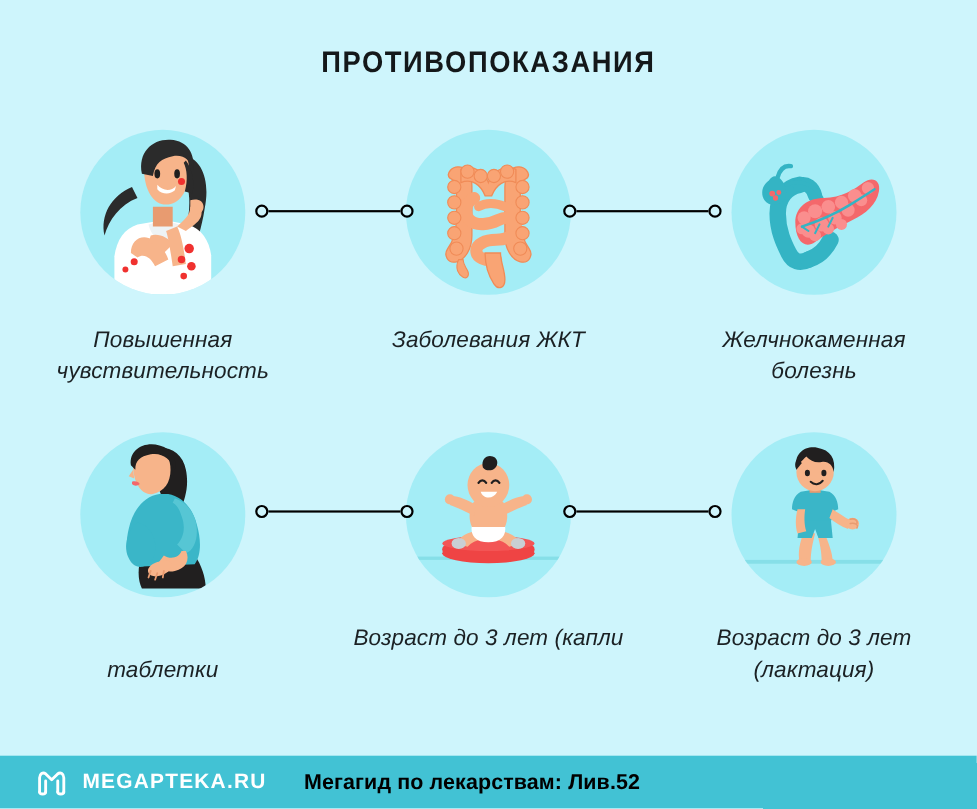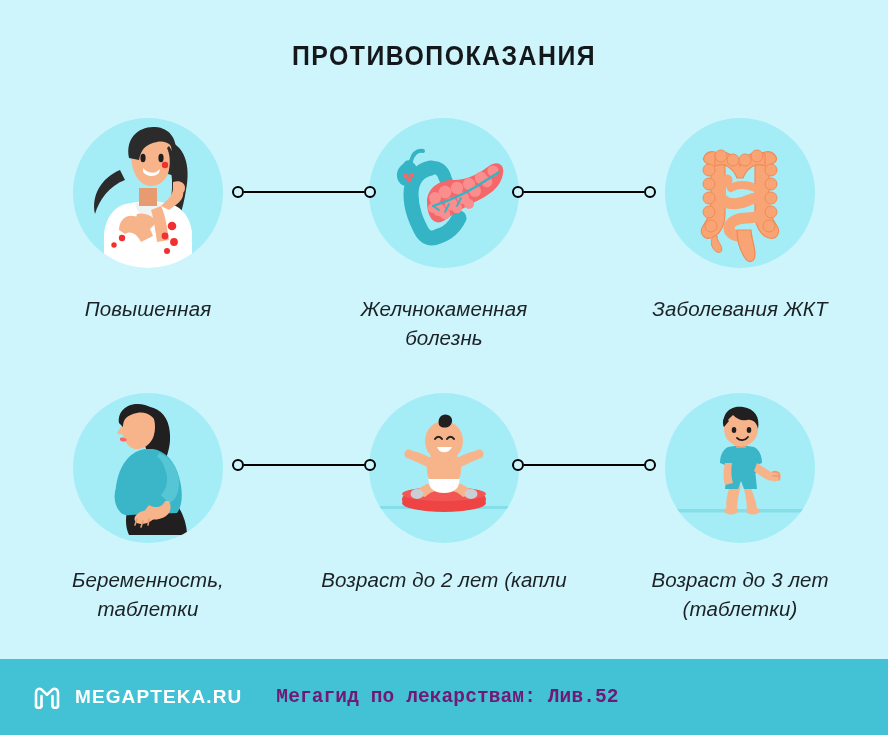--- a/index.html
+++ b/index.html
@@ -87,39 +87,39 @@
   }
   .c1 { left: 232px; top: 185px; width: 144px; }
   .c2 { left: 512px; top: 185px; width: 144px; }
   .c3 { left: 232px; top: 458px; width: 144px; }
   .c4 { left: 512px; top: 458px; width: 144px; }
 
   
   .footer {
     position: absolute;
     left: 0; bottom: 0;
-    width: 888px; height: 76px;
+    width: 888px; height: 48px;
     background: #42c2d4;
     display: flex;
     align-items: center;
     padding-left: 32px;
   }
   .logo-mark { width: 30px; height: 30px; flex: none; }
   .logo-text {
     margin-left: 13px;
     color: #fff;
     font-family: "Liberation Sans Narrow", "Liberation Sans", sans-serif;
     font-weight: 700;
     font-size: 19px;
     letter-spacing: 1.1px;
   }
   .footer-caption {
     margin-left: 34px;
-    color: #701a75;
-    font-family: Liberation Mono, monospace;
+    color: #000000;
+    font-family: Liberation Sans, sans-serif;
     font-weight: 700;
     font-size: 19.5px;
     letter-spacing: 0.1px;
   }
 
   svg { display: block; }
 </style>
 </head>
 <body>
 
@@ -165,20 +165,61 @@
           <circle cx="92" cy="118" r="3.4" fill="#f0312f"></circle>
           <circle cx="101" cy="124" r="3.9" fill="#f0312f"></circle>
           <circle cx="94" cy="133" r="3.0" fill="#f0312f"></circle>
 
           <circle cx="49" cy="120" r="3.2" fill="#f0312f"></circle>
           <circle cx="41" cy="127" r="2.7" fill="#f0312f"></circle>
         </svg>
       </div>
       <div class="label">
         <span>Повышенная</span><br>
+        <span>чувствительность</span>
+      </div>
+    </div>
+
+    <div class="cell">
+      <div class="circle">
+        <svg viewBox="0 0 150 150" width="150" height="150" aria-hidden="true">
+          <g fill="#f9a474" stroke="#f08b57" stroke-width="1.2">
+
+            <path d="M40 44 C36 40 42 32 50 34 C58 36 60 44 60 52 L60 96 C60 108 54 118 46 120 C38 122 34 114 38 108 C44 100 46 92 46 80 L46 56 C46 48 44 46 40 44 Z"></path>
+            <path d="M110 44 C114 40 108 32 100 34 C92 36 90 44 90 52 L90 96 C90 108 96 118 104 120 C112 122 116 114 112 108 C106 100 104 92 104 80 L104 56 C104 48 106 46 110 44 Z"></path>
+            <path d="M50 36 C62 30 72 40 75 48 C78 40 88 30 100 36 L100 48 C90 44 82 50 78 60 L72 60 C68 50 60 44 50 48 Z"></path>
+
+            <path d="M62 62 C54 66 52 76 58 82 C64 88 76 86 84 82 C92 78 100 80 100 88 C100 96 92 100 82 100 C72 100 64 104 64 110 C64 116 72 120 82 118" fill="none" stroke="#f9a474" stroke-width="11" stroke-linecap="round"></path>
+            <path d="M66 70 C72 66 82 66 90 70 C96 73 100 72 100 68" fill="none" stroke="#f9a474" stroke-width="8" stroke-linecap="round"></path>
+
+            <path d="M72 112 C72 124 76 134 80 140 C84 146 90 144 90 136 C90 128 86 120 86 112 Z"></path>
+
+            <path d="M48 118 C44 126 48 132 52 134 C56 136 58 132 56 128 C54 124 52 122 52 118 Z" stroke-width="1"></path>
+          </g>
+
+          <g fill="#f9a474" stroke="#f08b57" stroke-width="1">
+            <circle cx="44" cy="52" r="6"></circle>
+              <circle cx="44" cy="66" r="6"></circle>
+            <circle cx="44" cy="80" r="6"></circle>
+              <circle cx="44" cy="94" r="6"></circle>
+            <circle cx="46" cy="108" r="6"></circle>
+            <circle cx="106" cy="52" r="6"></circle>
+              <circle cx="106" cy="66" r="6"></circle>
+            <circle cx="106" cy="80" r="6"></circle>
+              <circle cx="106" cy="94" r="6"></circle>
+            <circle cx="104" cy="108" r="6"></circle>
+            <circle cx="56" cy="38" r="6"></circle>
+              <circle cx="68" cy="42" r="6"></circle>
+            <circle cx="80" cy="42" r="6"></circle>
+              <circle cx="92" cy="38" r="6"></circle>
+          </g>
+        </svg>
+      </div>
+      <div class="label">
+        <span>Заболевания ЖКТ</span>
       </div>
     </div>
 
     <div class="cell">
       <div class="circle">
         <svg viewBox="0 0 150 150" width="150" height="150" aria-hidden="true">
 
           <path d="M62 50 C50 52 42 62 42 76 C42 92 48 104 52 112 C56 120 62 122 70 118" stroke="#34b4c4" stroke-width="15" fill="none" stroke-linecap="round"></path>
           <path d="M70 118 C80 115 86 108 90 100" stroke="#34b4c4" stroke-width="15" fill="none" stroke-linecap="round"></path>
           <path d="M62 50 C68 48 74 52 76 60" stroke="#34b4c4" stroke-width="13" fill="none" stroke-linecap="round"></path>
@@ -215,60 +256,20 @@
 
           <path d="M64 88 C76 84 92 78 108 68 C116 63 124 58 130 54" stroke="#34b4c4" stroke-width="2.2" fill="none" stroke-linecap="round"></path>
           <path d="M70 92 L64 88 M80 86 L76 94 M92 80 L88 88" stroke="#34b4c4" stroke-width="1.8" stroke-linecap="round"></path>
         </svg>
       </div>
       <div class="label">
         <span>Желчнокаменная</span><br>
         <span>болезнь</span>
       </div>
     </div>
-
-    <div class="cell">
-      <div class="circle">
-        <svg viewBox="0 0 150 150" width="150" height="150" aria-hidden="true">
-          <g fill="#f9a474" stroke="#f08b57" stroke-width="1.2">
-
-            <path d="M40 44 C36 40 42 32 50 34 C58 36 60 44 60 52 L60 96 C60 108 54 118 46 120 C38 122 34 114 38 108 C44 100 46 92 46 80 L46 56 C46 48 44 46 40 44 Z"></path>
-            <path d="M110 44 C114 40 108 32 100 34 C92 36 90 44 90 52 L90 96 C90 108 96 118 104 120 C112 122 116 114 112 108 C106 100 104 92 104 80 L104 56 C104 48 106 46 110 44 Z"></path>
-            <path d="M50 36 C62 30 72 40 75 48 C78 40 88 30 100 36 L100 48 C90 44 82 50 78 60 L72 60 C68 50 60 44 50 48 Z"></path>
-
-            <path d="M62 62 C54 66 52 76 58 82 C64 88 76 86 84 82 C92 78 100 80 100 88 C100 96 92 100 82 100 C72 100 64 104 64 110 C64 116 72 120 82 118" fill="none" stroke="#f9a474" stroke-width="11" stroke-linecap="round"></path>
-            <path d="M66 70 C72 66 82 66 90 70 C96 73 100 72 100 68" fill="none" stroke="#f9a474" stroke-width="8" stroke-linecap="round"></path>
-
-            <path d="M72 112 C72 124 76 134 80 140 C84 146 90 144 90 136 C90 128 86 120 86 112 Z"></path>
-
-            <path d="M48 118 C44 126 48 132 52 134 C56 136 58 132 56 128 C54 124 52 122 52 118 Z" stroke-width="1"></path>
-          </g>
-
-          <g fill="#f9a474" stroke="#f08b57" stroke-width="1">
-            <circle cx="44" cy="52" r="6"></circle>
-              <circle cx="44" cy="66" r="6"></circle>
-            <circle cx="44" cy="80" r="6"></circle>
-              <circle cx="44" cy="94" r="6"></circle>
-            <circle cx="46" cy="108" r="6"></circle>
-            <circle cx="106" cy="52" r="6"></circle>
-              <circle cx="106" cy="66" r="6"></circle>
-            <circle cx="106" cy="80" r="6"></circle>
-              <circle cx="106" cy="94" r="6"></circle>
-            <circle cx="104" cy="108" r="6"></circle>
-            <circle cx="56" cy="38" r="6"></circle>
-              <circle cx="68" cy="42" r="6"></circle>
-            <circle cx="80" cy="42" r="6"></circle>
-              <circle cx="92" cy="38" r="6"></circle>
-          </g>
-        </svg>
-      </div>
-      <div class="label">
-        <span>Заболевания ЖКТ</span>
-      </div>
-    </div>
   </div>
 
   <div class="row row-2">
 
     <div class="cell">
       <div class="circle">
         <svg viewBox="0 0 150 150" width="150" height="150" aria-hidden="true">
 
           <path d="M48 26 C66 6 92 12 96 34 C100 54 92 66 88 80 C86 90 84 96 80 100 L70 96 C74 84 76 72 74 60 C72 46 62 38 50 40 Z" fill="#211f1f"></path>
 
@@ -287,21 +288,21 @@
 
           <path d="M86 60 C98 64 106 76 106 90 C106 100 102 108 96 110 L88 102 C94 96 96 86 92 76 C90 70 88 66 84 64 Z" fill="#56c6d4"></path>
 
           <path d="M96 108 C100 116 96 124 86 126 C78 128 72 124 70 120 L76 112 C82 116 90 114 92 108 Z" fill="#f7b48a"></path>
 
           <path d="M70 118 C64 120 60 124 62 128 C64 132 72 132 78 128 C84 124 84 118 80 116 Z" fill="#f7b48a"></path>
           <path d="M64 126 L62 132 M70 128 L68 134 M76 126 L75 132" stroke="#e89b70" stroke-width="1.6" stroke-linecap="round"></path>
         </svg>
       </div>
       <div class="label">
-        <span>Беременность,</span><br>
+        <br>
         <span>таблетки</span>
       </div>
     </div>
 
     <div class="cell">
       <div class="circle">
         <svg viewBox="0 0 150 150" width="150" height="150" aria-hidden="true">
 
           <rect x="0" y="113" width="150" height="3" fill="#86dfe8"></rect>
 
@@ -328,21 +329,21 @@
 
           <path d="M70 32 C68 24 74 20 79 22 C85 24 84 32 79 34 C76 35 72 35 70 32 Z" fill="#211f1f"></path>
 
           <path d="M66 46 C68 43 71 43 73 46" stroke="#211f1f" stroke-width="2" fill="none" stroke-linecap="round"></path>
           <path d="M78 46 C80 43 83 43 85 46" stroke="#211f1f" stroke-width="2" fill="none" stroke-linecap="round"></path>
 
           <path d="M68 54 C70 61 80 61 83 54 Z" fill="#ffffff"></path>
         </svg>
       </div>
       <div class="label">
-        <span>Возраст до 2 лет (капли</span><br>
+        <span>Возраст до 3 лет (капли</span><br>
       </div>
     </div>
 
     <div class="cell">
       <div class="circle">
         <svg viewBox="0 0 150 150" width="150" height="150" aria-hidden="true">
 
           <rect x="0" y="116" width="150" height="3.5" fill="#86dfe8"></rect>
 
           <path d="M66 90 C62 100 60 110 62 118 L72 118 C72 108 74 100 76 92 Z" fill="#f7b48a"></path>
@@ -369,21 +370,21 @@
           <path d="M59 34 C57 30 58 26 60 24 L64 28 Z" fill="#211f1f"></path>
 
           <ellipse cx="69" cy="37" rx="2.3" ry="3" fill="#211f1f"></ellipse>
           <ellipse cx="84" cy="37" rx="2.3" ry="3" fill="#211f1f"></ellipse>
 
           <path d="M72 45 C75 48 80 48 83 44" stroke="#211f1f" stroke-width="1.8" fill="none" stroke-linecap="round"></path>
         </svg>
       </div>
       <div class="label">
         <span>Возраст до 3 лет</span><br>
-        <span>(таблетки)</span>
+        <span>(лактация)</span>
       </div>
     </div>
   </div>
 
   <div class="connector c1">
     <span class="conn-dot"></span>
     <span class="conn-line"></span>
     <span class="conn-dot"></span>
   </div>
   <div class="connector c2">

